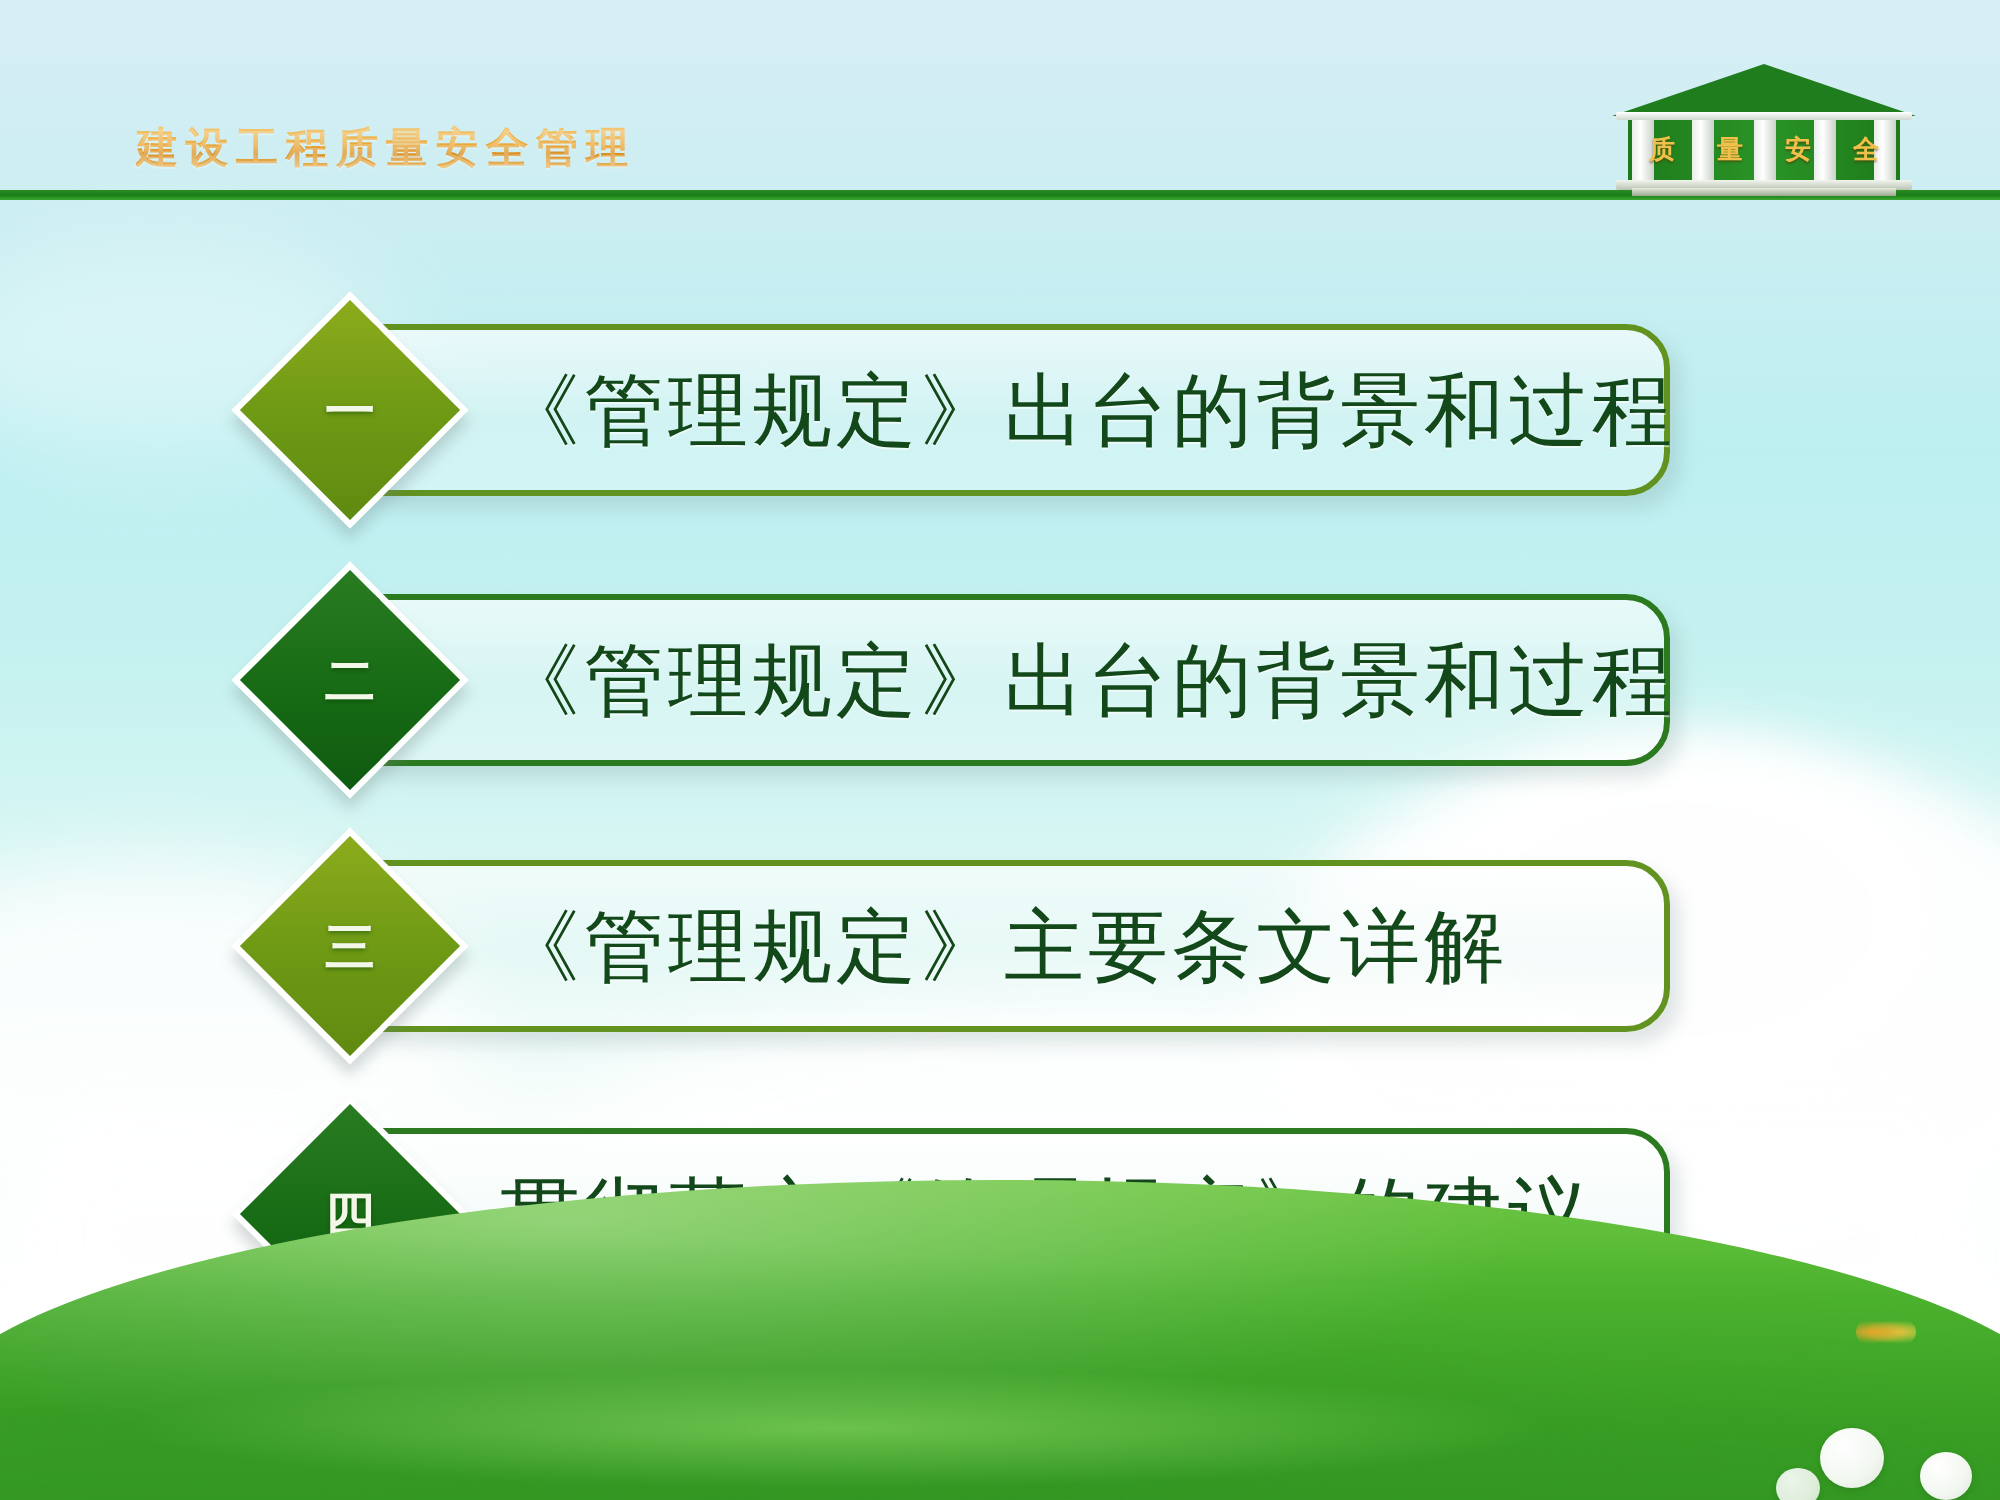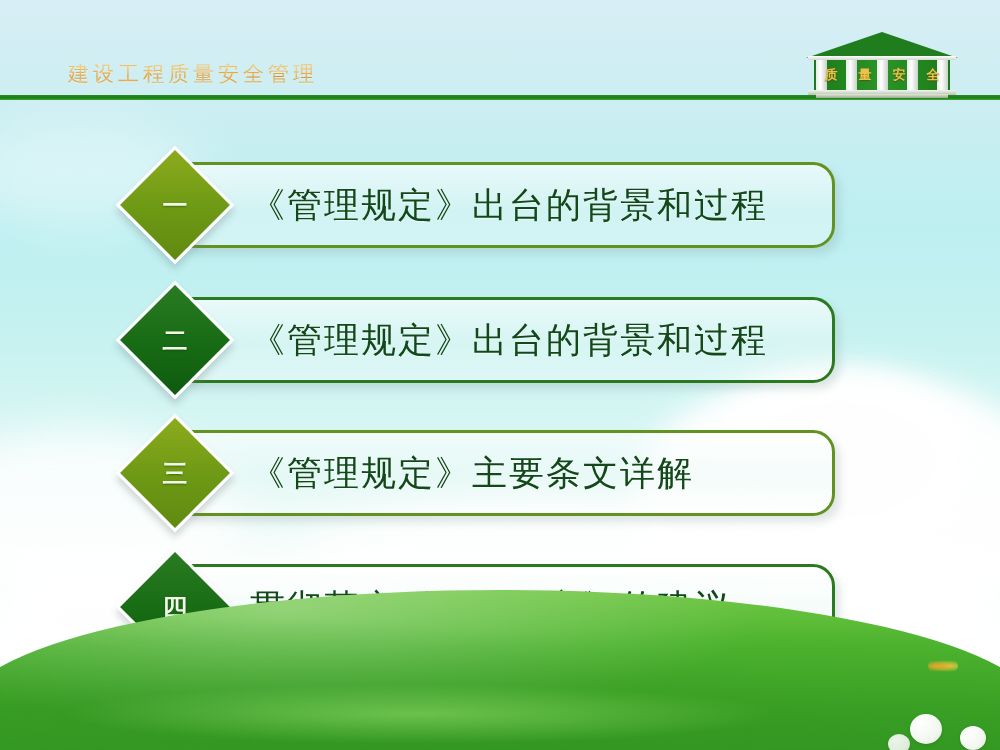--- a/index.html
+++ b/index.html
@@ -19,21 +19,21 @@
   .cloud-right-2{right:30px;bottom:200px;width:260px;height:180px;opacity:.9;}
   .cloud-mid{left:300px;bottom:110px;width:520px;height:150px;opacity:.85;filter:blur(22px);}
   .cloud-left{left:-90px;bottom:150px;width:330px;height:170px;opacity:.8;filter:blur(20px);}
   .cloud-haze{left:0;bottom:60px;width:1000px;height:140px;border-radius:0;background:#fff;filter:blur(26px);opacity:.9;}
   .cloud-topleft{left:-40px;top:120px;width:240px;height:110px;opacity:.35;filter:blur(24px);}
 
   
   .header{position:absolute;left:0;top:0;width:1000px;height:100px;}
   .header-title{
     position:absolute;left:68px;top:60px;
-    font-size:21px;font-weight:normal;letter-spacing:4px;
+    font-size:21px;font-weight:bold;letter-spacing:4px;
     font-family:"DejaVu Sans","Liberation Sans",sans-serif;
     color:#e8a93c;
     background:linear-gradient(180deg,#f6d48a 0%,#e9a83a 45%,#d98f22 60%,#f3cc80 100%);
     -webkit-background-clip:text;background-clip:text;
     -webkit-text-fill-color:transparent;
     text-shadow:0 1px 0 rgba(255,255,255,.25);
     white-space:nowrap;
   }
   .header-rule{
     position:absolute;left:0;top:95px;width:1000px;height:5px;
@@ -86,21 +86,21 @@
     border-radius:0 22px 22px 0;
     background:linear-gradient(180deg,rgba(255,255,255,.62) 0%, rgba(233,248,245,.45) 55%, rgba(255,255,255,.30) 100%);
     box-shadow:5px 6px 9px rgba(120,140,140,.22);
   }
   .row.light .row-box{border-color:#62921f;}
   .row-label{
     position:absolute;left:0;top:0;width:100%;height:100%;
     display:flex;align-items:center;
     padding-left:125px;box-sizing:border-box;
     font-family:Liberation Mono, monospace;
-    font-size:35px;color:#13491a;letter-spacing:2px;
+    font-size:40px;color:#13491a;letter-spacing:2px;
     white-space:nowrap;
     text-shadow:0 1px 0 rgba(255,255,255,.55);
   }
   .diamond{
     position:absolute;left:0;top:0;width:84px;height:84px;
     transform:rotate(45deg);
     margin-left:8px;margin-top:17px;
     border:3px solid #ffffff;
     box-sizing:border-box;
     box-shadow:4px 4px 7px rgba(110,130,130,.30);

